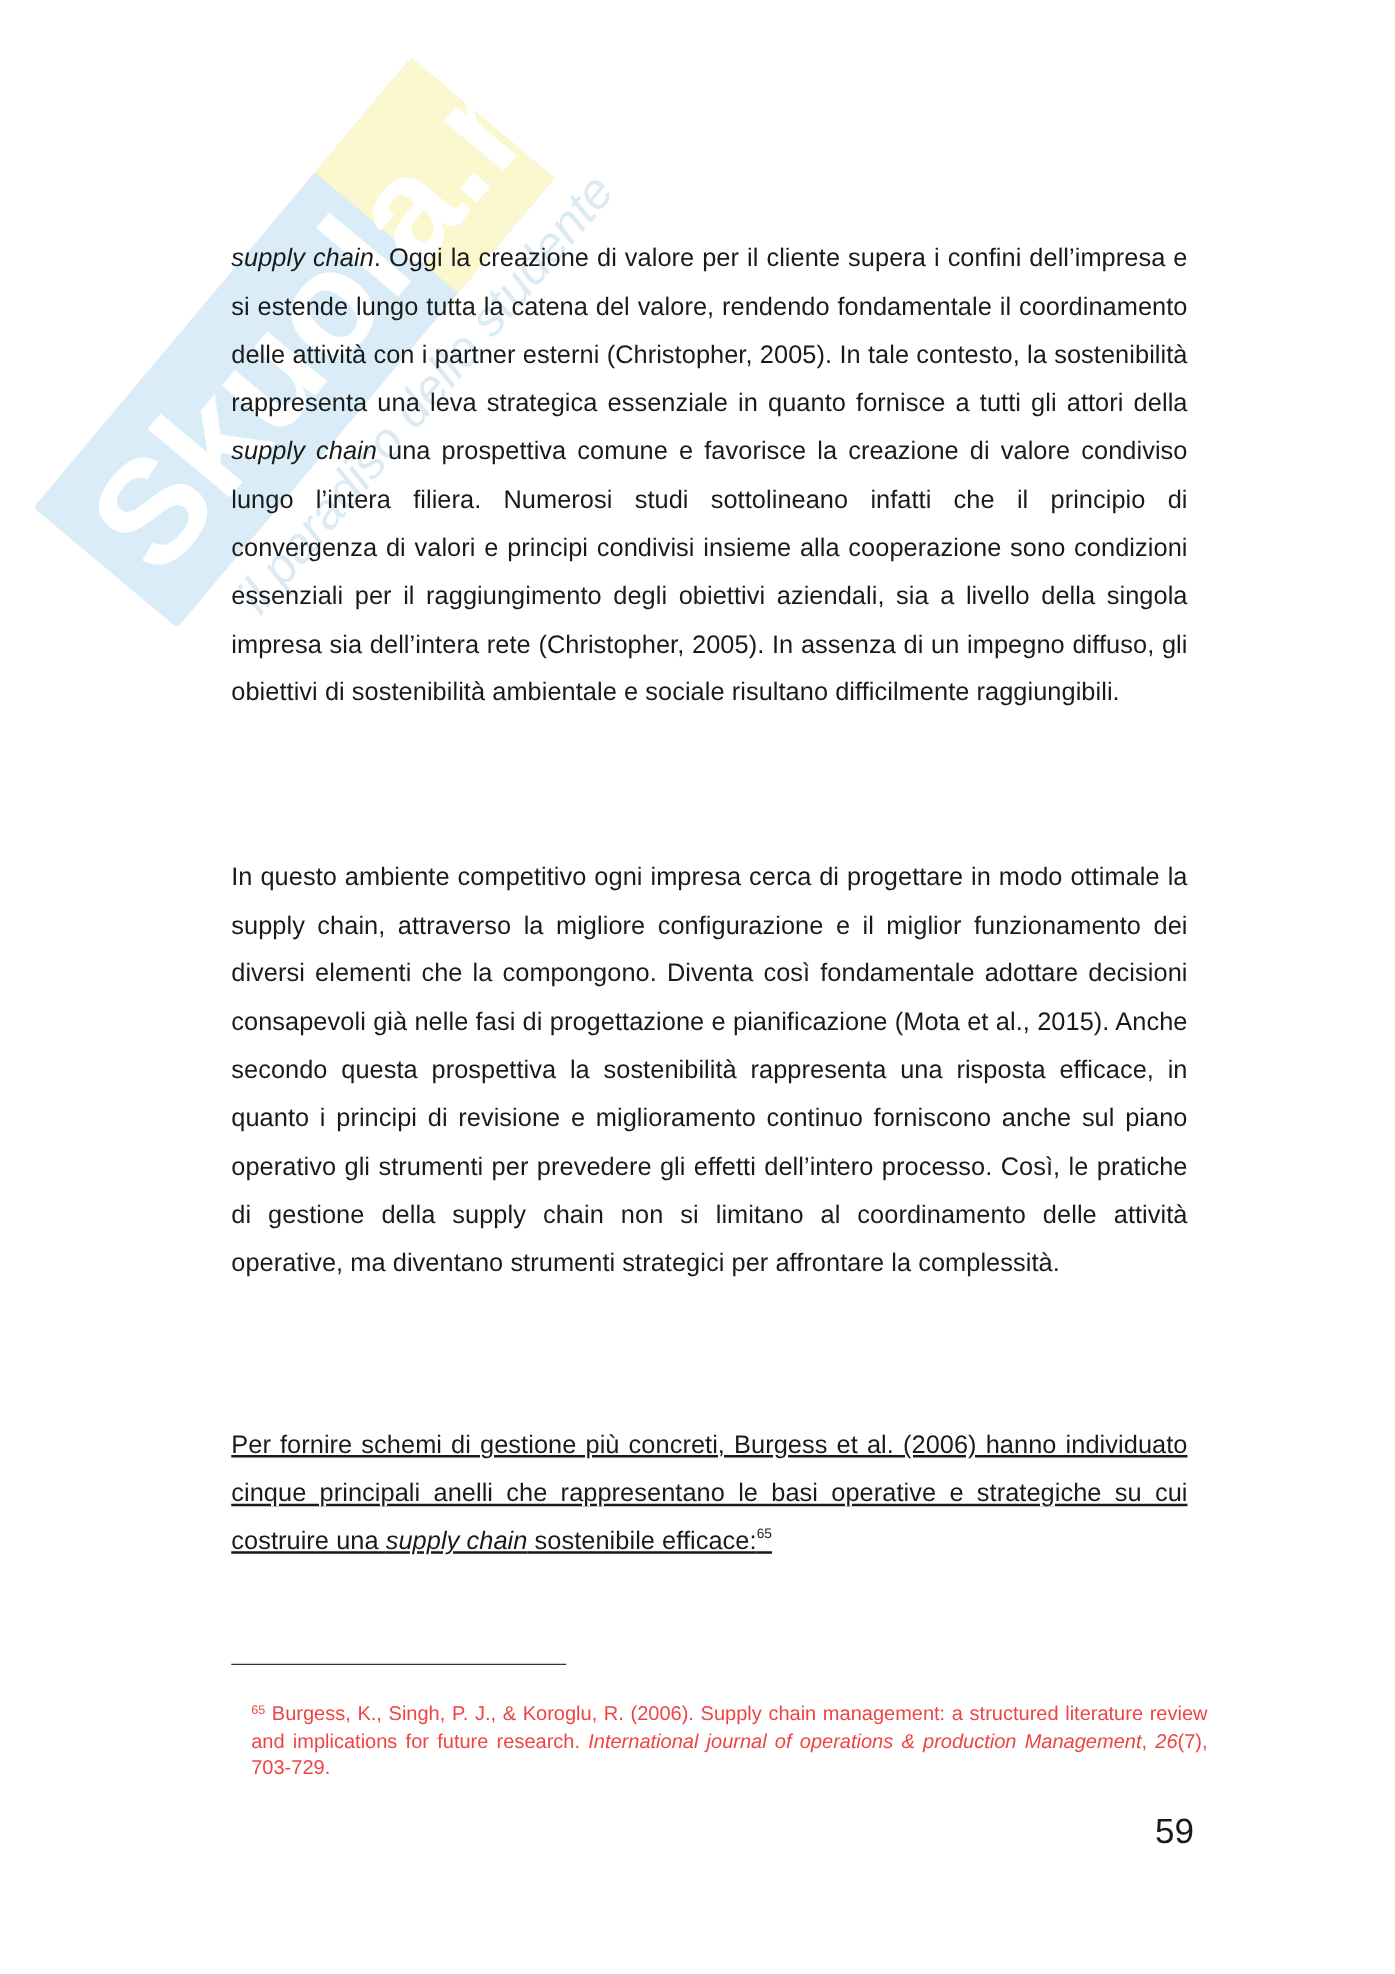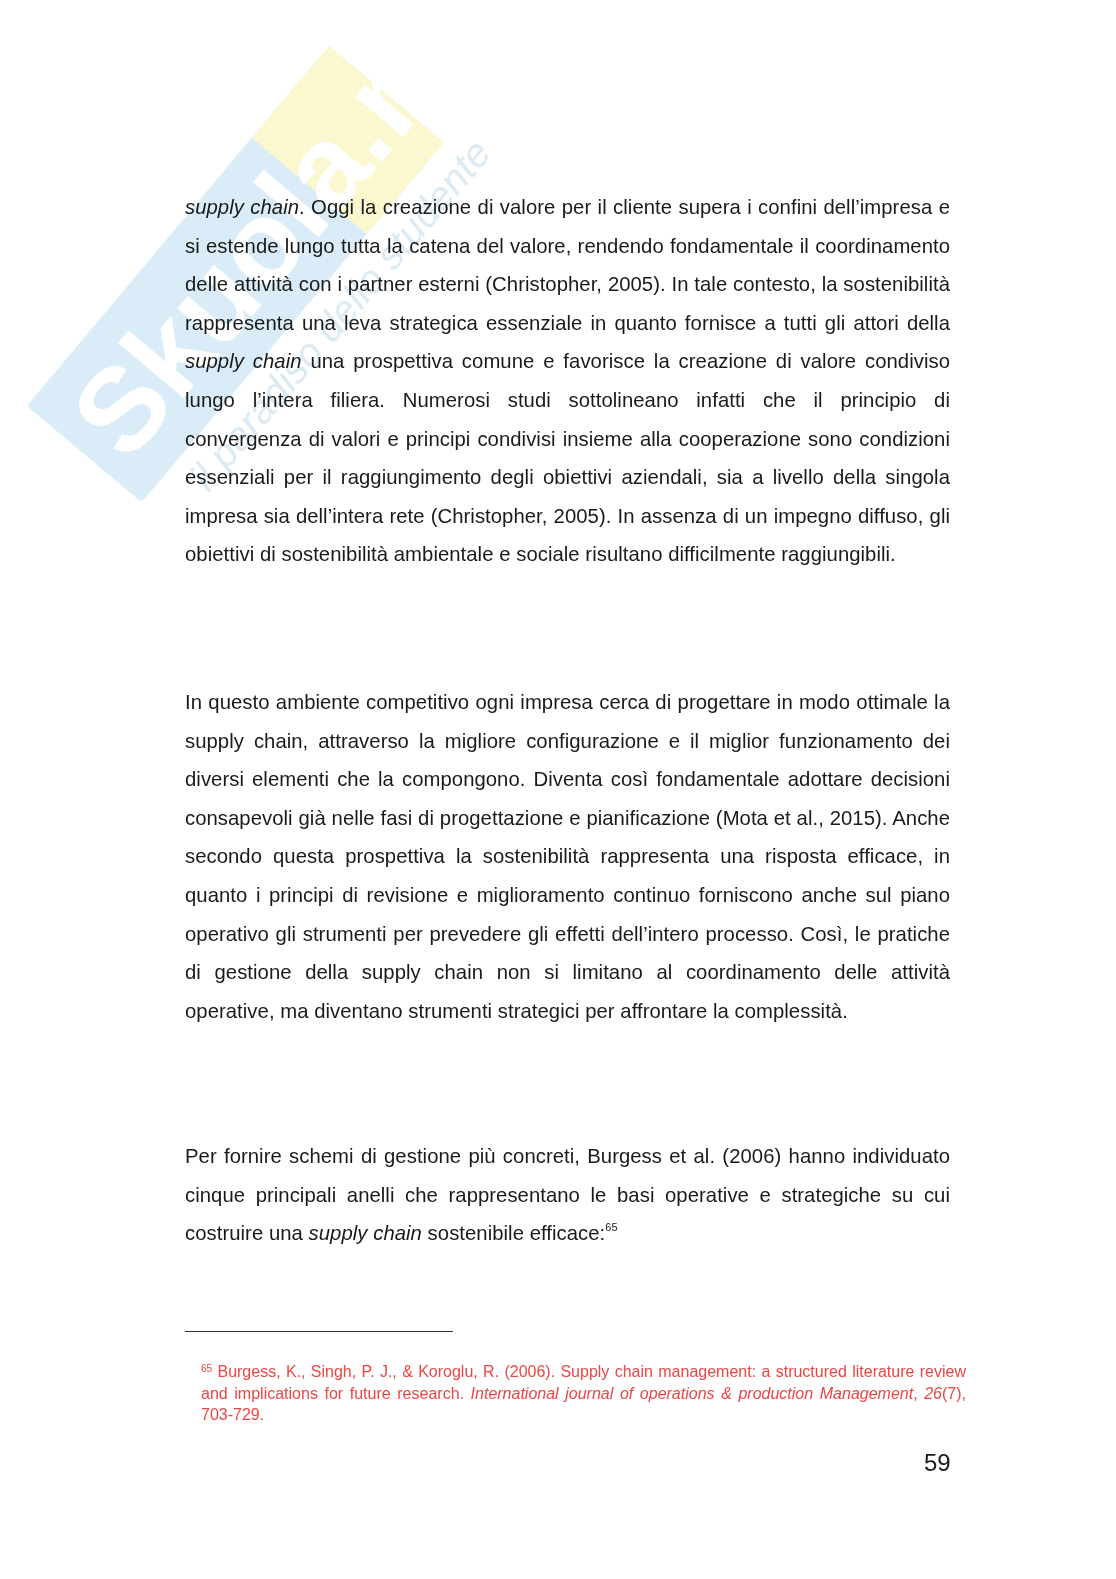--- a/index.html
+++ b/index.html
@@ -8,29 +8,29 @@
   .page { position: absolute; left: 0; top: 0; width: 1116px; height: 1579px; background: #fff; }
 
   
   .wm { position: absolute; left: 0; top: 0; width: 520px; height: 540px; pointer-events: none; z-index: 0; }
 
   .body-text { position: absolute; left: 185px; width: 765px; font-size: 20.3px; line-height: 38.6px;
                text-align: justify; z-index: 1; margin: 0; letter-spacing: 0.05px; }
   .body-text em { font-style: italic; }
   #p1 { top: 152px; margin-top: 36px; }
   #p2 { top: 683px; }
-  #p3 { top: 1137px; }
+  #p3 { top: 1137px; text-decoration: underline; }
   sup.fn { font-size: 11px; line-height: 0; vertical-align: 9px; }
 
   .fn-rule { position: absolute; left: 185px; top: 1331px; width: 268px; height: 0;
              border-top: 1.4px solid #333; z-index: 1; }
   .footnote { position: absolute; left: 185px; top: 1345px; width: 765px; font-size: 16px; line-height: 21.5px;
               text-align: justify; z-index: 1; margin: 16px; color: #ef4444; }
   .footnote sup { font-size: 10px; vertical-align: 5px; line-height: 0; }
-  .page-number { position: absolute; left: 924px; top: 1449px; font-size: 24px; z-index: 1; }
+  .page-number { position: absolute; left: 924px; top: 1449px; font-size: 28px; z-index: 1; }
 </style>
 </head>
 <body>
 
 <div class="page">
 
   <svg class="wm" viewBox="0 0 520 540" xmlns="http://www.w3.org/2000/svg">
     <g transform="rotate(-50 250 280)">
       <rect x="10" y="190" width="470" height="150" rx="4" fill="#d9ecf7"></rect>
       <rect x="360" y="190" width="120" height="150" fill="#fbf7cf"></rect>

